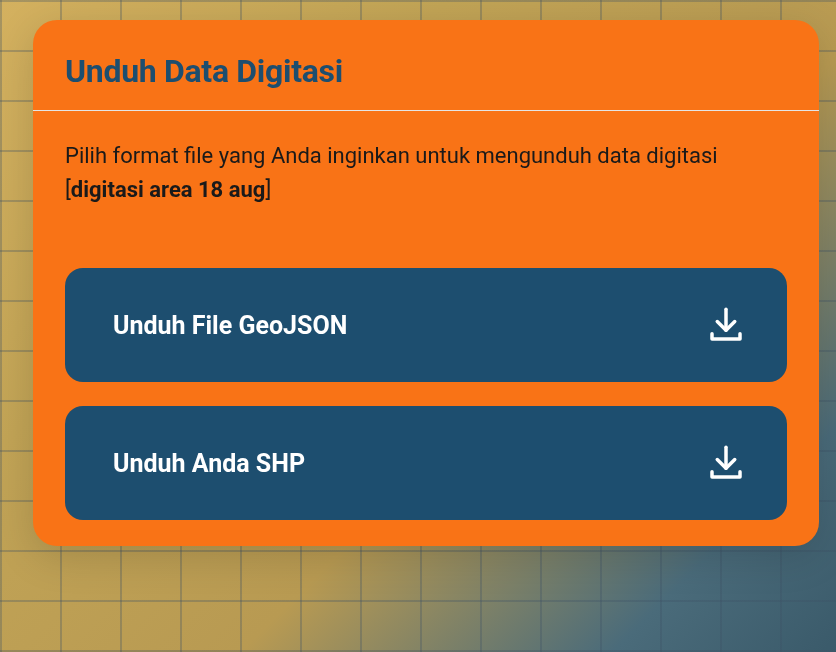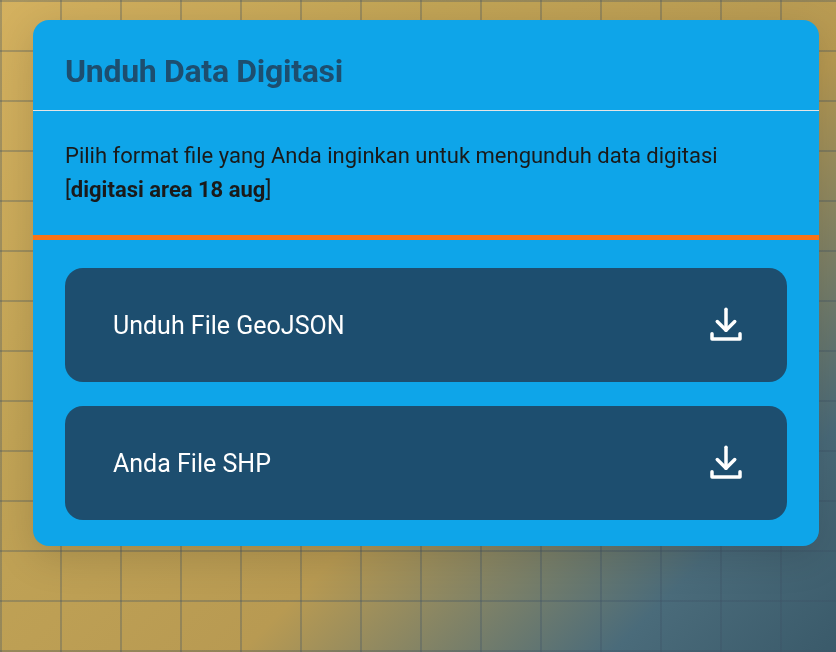--- a/index.html
+++ b/index.html
@@ -21,22 +21,22 @@
       background: 
         repeating-linear-gradient(0deg, rgba(60,80,100,0.3) 0px, rgba(60,80,100,0.3) 2px, transparent 2px, transparent 50px),
         repeating-linear-gradient(90deg, rgba(60,80,100,0.3) 0px, rgba(60,80,100,0.3) 2px, transparent 2px, transparent 60px),
         linear-gradient(135deg, #d4b15f 0%, #c2a456 30%, #b89a52 60%, #4a6b7a 85%, #3a5a6a 100%);
     }
     .modal {
       position: absolute;
       top: 20px;
       left: 33px;
       right: 17px;
-      background: #0ea5e9;
-      border-radius: 16px;
+      background: #f97316;
+      border-radius: 24px;
       padding: 0;
       box-shadow: 0 10px 40px rgba(0,0,0,0.15);
     }
     .modal-header {
       padding: 32px 32px 20px 32px;
       border-bottom: 1px solid #e5e5e5;
     }
     .modal-title {
       color: #1d4e6f;
       font-size: 32px;
@@ -63,21 +63,21 @@
       display: flex;
       align-items: center;
       justify-content: space-between;
       width: 100%;
       background: #1d4e6f;
       color: #ffffff;
       border: none;
       border-radius: 18px;
       padding: 36px 40px 36px 48px;
       font-size: 25px;
-      font-weight: 400;
+      font-weight: 700;
       cursor: pointer;
       margin-bottom: 24px;
       text-align: left;
       font-family: inherit;
     }
     .download-button:last-of-type {
       margin-bottom: 0;
     }
     .download-icon {
       width: 42px;
@@ -119,21 +119,21 @@
     <button class="download-button">
       <span>Unduh File GeoJSON</span>
       <svg class="download-icon" viewBox="0 0 24 24" fill="none" stroke="currentColor" stroke-width="2" stroke-linecap="round" stroke-linejoin="round">
         <path d="M12 3 L12 15"></path>
         <path d="M7 10 L12 15 L17 10"></path>
         <path d="M4 17 L4 20 L20 20 L20 17"></path>
       </svg>
     </button>
 
     <button class="download-button">
-      <span>Anda File SHP</span>
+      <span>Unduh Anda SHP</span>
       <svg class="download-icon" viewBox="0 0 24 24" fill="none" stroke="currentColor" stroke-width="2" stroke-linecap="round" stroke-linejoin="round">
         <path d="M12 3 L12 15"></path>
         <path d="M7 10 L12 15 L17 10"></path>
         <path d="M4 17 L4 20 L20 20 L20 17"></path>
       </svg>
     </button>
 
   </div>
 </div>
 

